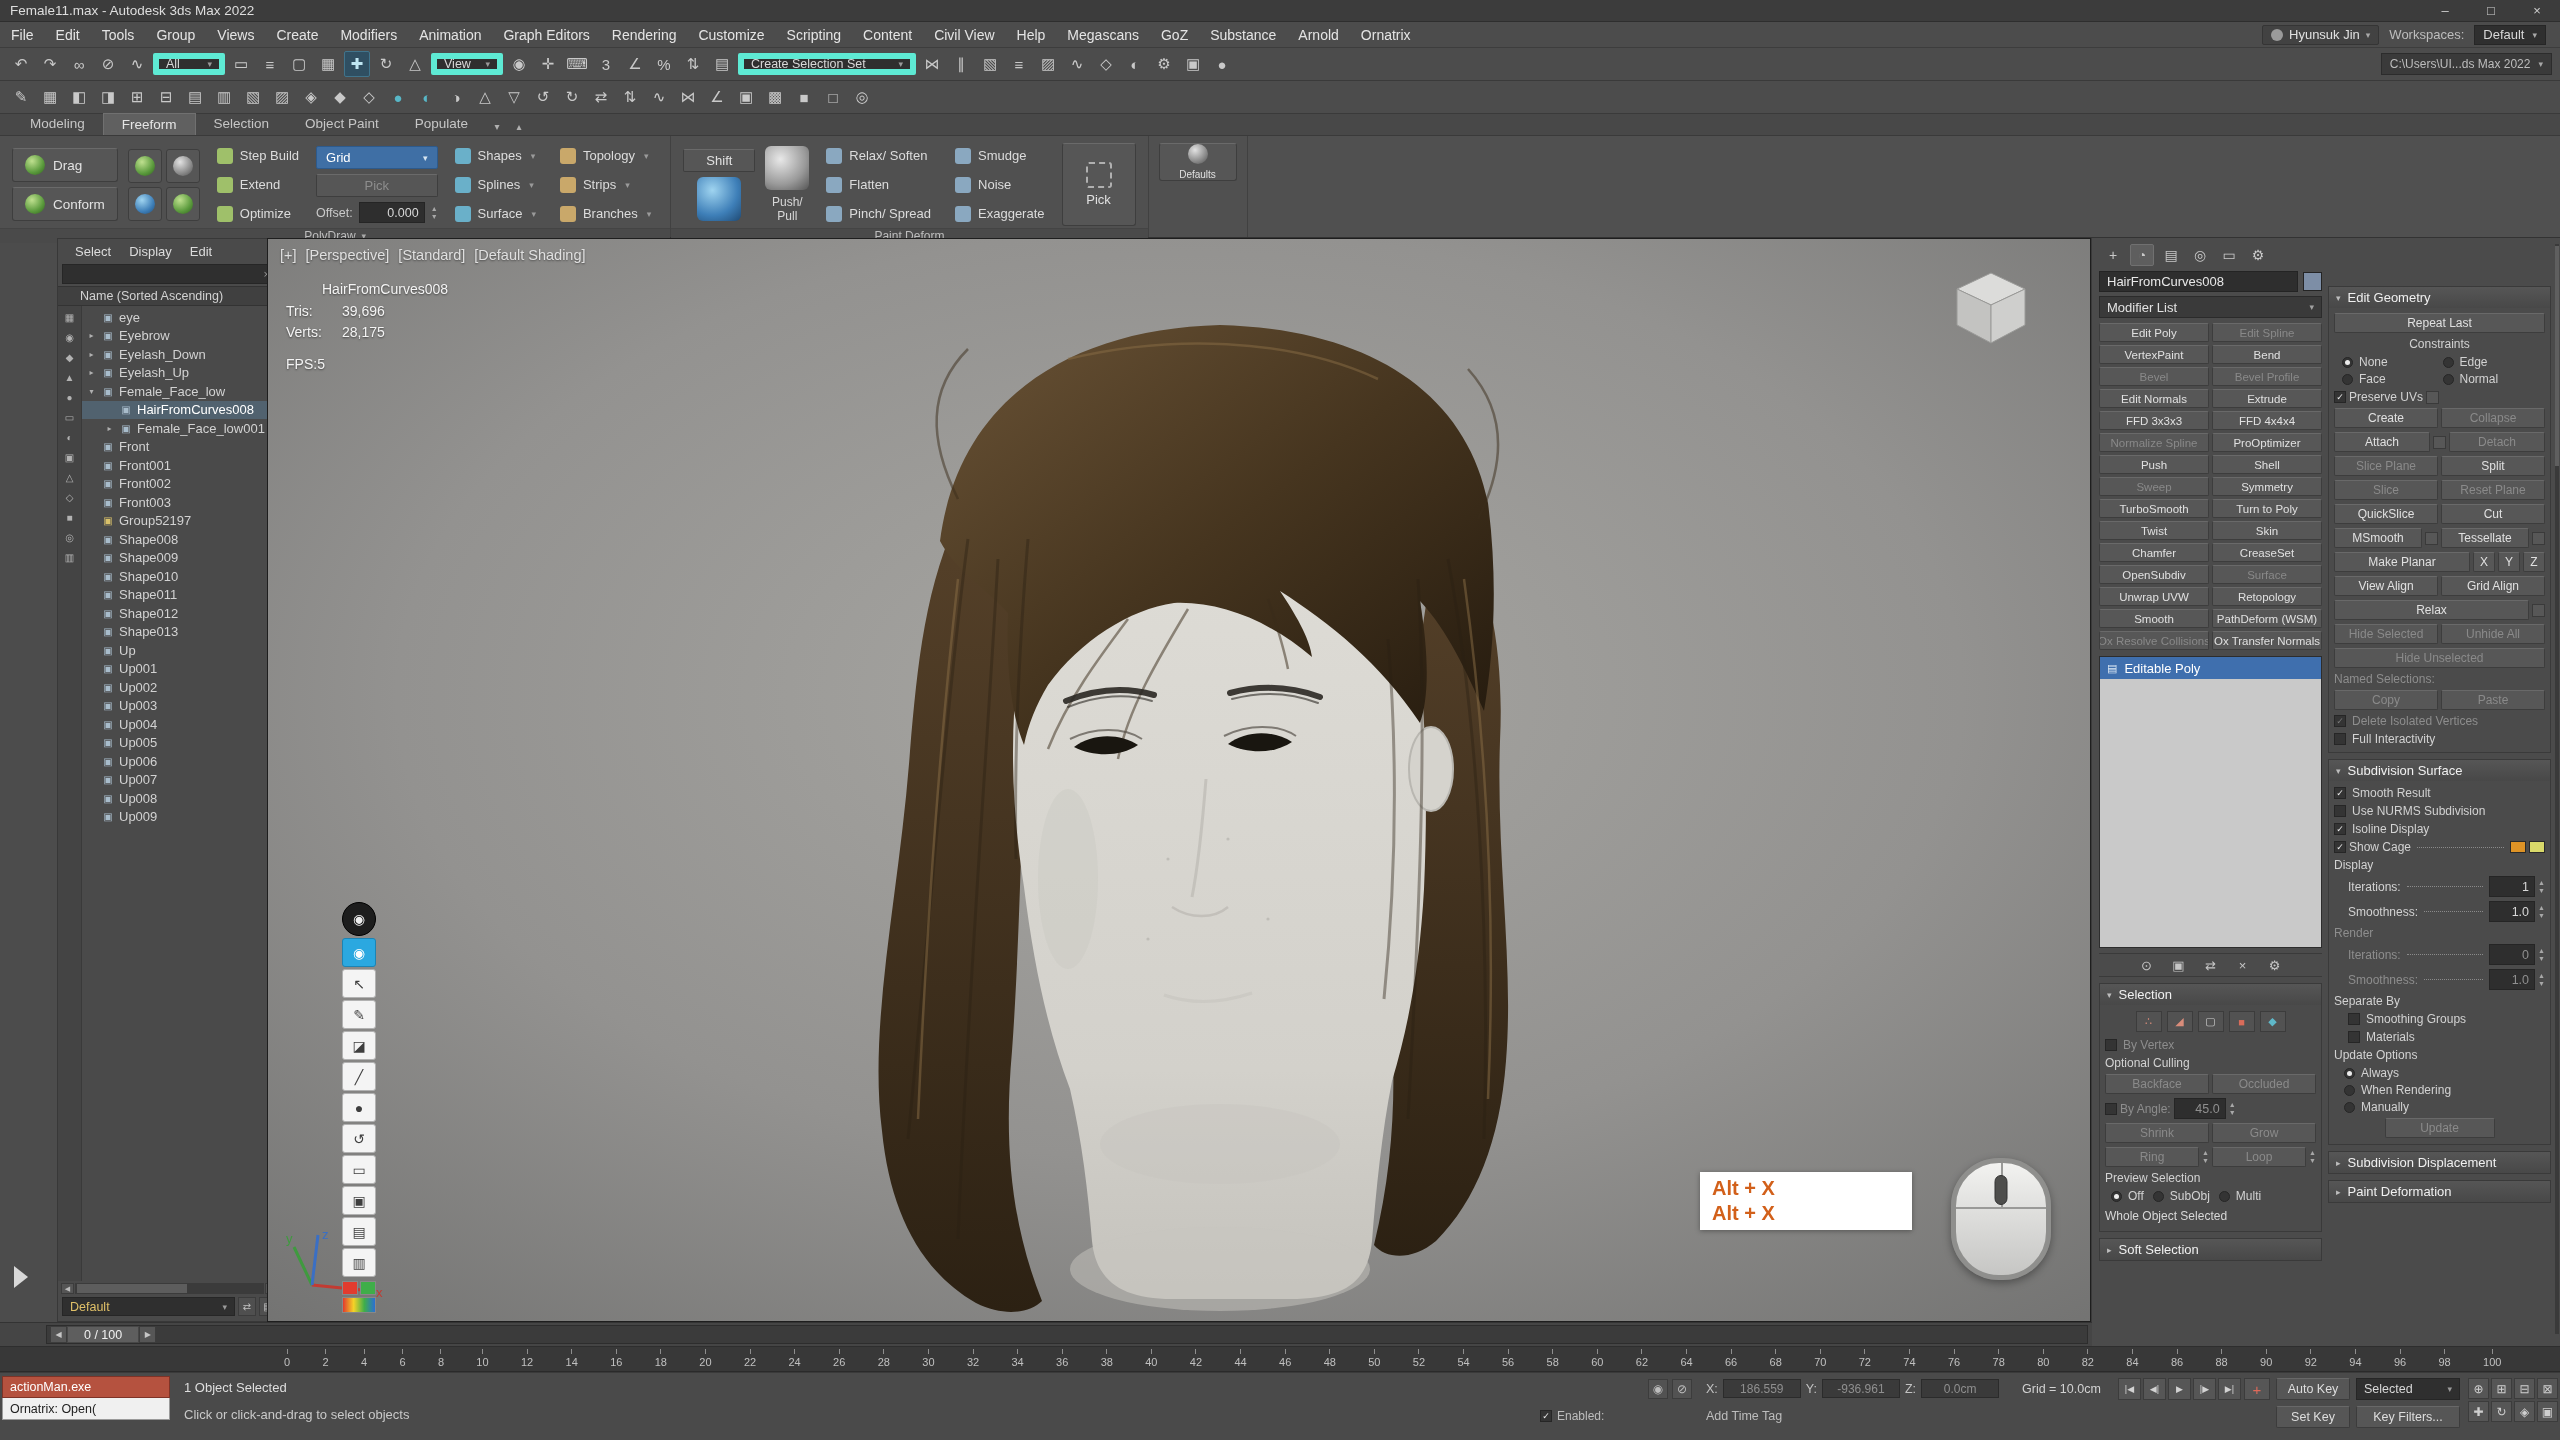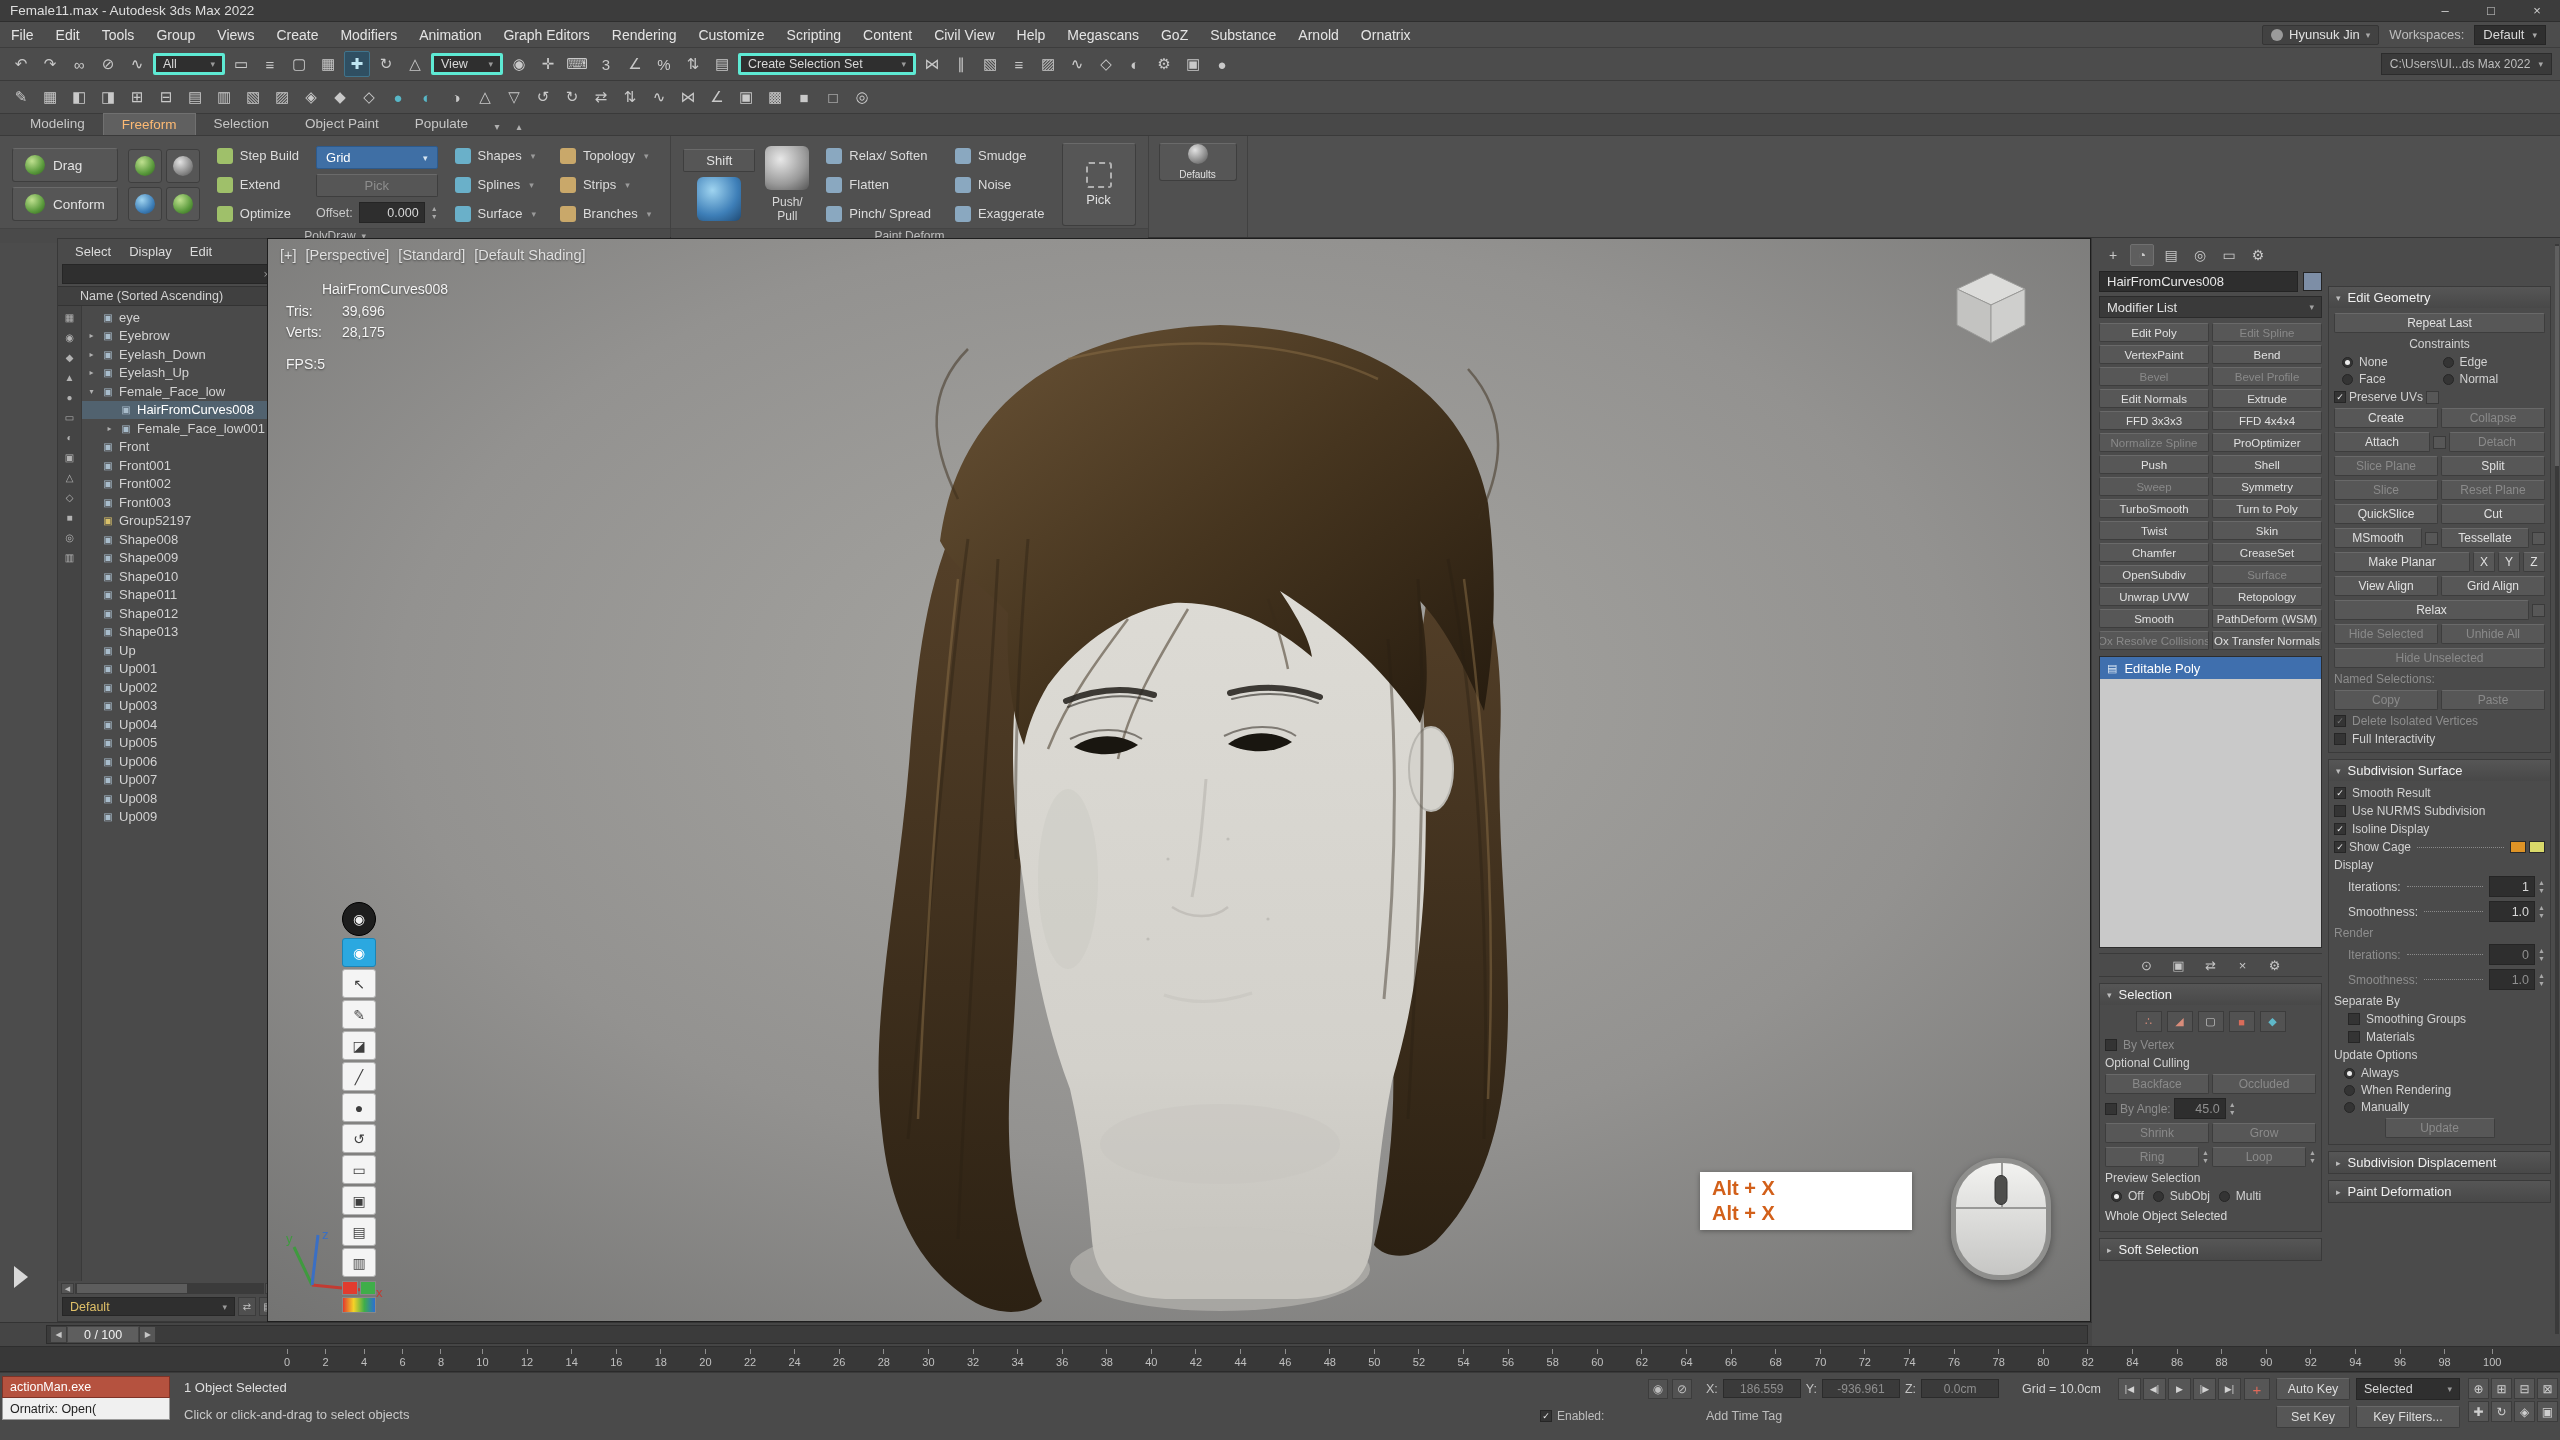--- a/index.html
+++ b/index.html
@@ -16,29 +16,29 @@
 .userchip{display:flex;align-items:center;gap:6px;background:#424242;border:1px solid #353535;height:20px;padding:0 8px;border-radius:2px;color:#e0e0e0}
 .avatar{width:12px;height:12px;border-radius:50%;background:#9a9a9a}
 .caret{font-size:9px;color:#a8a8a8}
 .wslabel{color:#bdbdbd}
 .wsdd{display:flex;align-items:center;gap:8px;background:#2f2f2f;border:1px solid #262626;height:20px;padding:0 8px;color:#d8d8d8}
 
 .toolbar{position:absolute;left:0;width:2560px;height:33px;background:#4c4c4c;border-bottom:1px solid #3a3a3a;display:flex;align-items:center;padding:0 8px}
 .t1{top:48px}.t2{top:81px}
 .ticons{display:flex;align-items:center;gap:3px}
 .ticon{min-width:26px;height:26px;display:flex;align-items:center;justify-content:center;color:#c9c9c9;font-size:15px;border-radius:2px}
-.ticon.dd{background:#2f2f2f;border:3px solid #5eead4;min-width:72px;justify-content:space-between;padding:0 7px;font-size:12.5px;color:#d8d8d8;height:22px}
+.ticon.dd{background:#2f2f2f;border:6px solid #5eead4;min-width:72px;justify-content:space-between;padding:0 7px;font-size:12.5px;color:#d8d8d8;height:22px}
 .ticon.dd::after{content:"▾";font-size:9px;color:#9a9a9a;margin-left:8px}
 .ticon.wide{min-width:178px}
 .ticon.on{background:#2f4f62;border:1px solid #40748c;color:#bfe6f2}
 .projpath{margin-left:auto;display:flex;align-items:center;gap:8px;background:#3a3a3a;border:1px solid #2c2c2c;height:22px;padding:0 8px;font-size:12px;color:#bdbdbd;white-space:nowrap}
 
 .ribbontabs{position:absolute;left:0;top:114px;width:2560px;height:22px;background:#484848;border-bottom:1px solid #3a3a3a;display:flex;align-items:flex-end;padding-left:12px}
 .rtab{padding:3px 18px 3px;font-size:13.5px;color:#c6c6c6;white-space:nowrap}
-.rtab.active{background:#606060;color:#fdba74;border:1px solid #707070;border-bottom:none}
+.rtab.active{background:#606060;color:#e5e5e5;border:1px solid #707070;border-bottom:none}
 .rtabx{width:22px;height:18px;display:flex;align-items:center;justify-content:center;font-size:10px;color:#b0b0b0}
 .ribbon{position:absolute;left:0;top:136px;width:2560px;height:102px;background:#505050;border-bottom:1px solid #333;display:flex}
 .rgroup{height:100%;display:flex;flex-direction:column;border-right:1px solid #414141}
 .rgbody{flex:1;display:flex;gap:10px;padding:7px 12px 2px;align-items:stretch}
 .rgfooter{height:18px;display:flex;align-items:center;justify-content:center;gap:6px;font-size:12px;color:#bdbdbd;background:#4a4a4a;border-top:1px solid #444}
 .bigcol{display:flex;flex-direction:column;gap:5px;justify-content:center}
 .bigbtn{display:flex;align-items:center;gap:8px;background:#565656;border:1px solid #3e3e3e;border-top-color:#6a6a6a;border-radius:3px;height:34px;padding:0 12px;font-size:13.5px;color:#e2e2e2}
 .sphere{width:20px;height:20px;border-radius:50%;background:radial-gradient(circle at 35% 30%,#bfe08f,#5a9a3c 60%,#2f5c1e);display:inline-block}
 .sphere.blue{background:radial-gradient(circle at 35% 30%,#9fd4f0,#3e7fb8 60%,#1f4a74)}
 .sphere.gray{background:radial-gradient(circle at 35% 30%,#e2e2e2,#8a8a8a 60%,#4c4c4c)}

